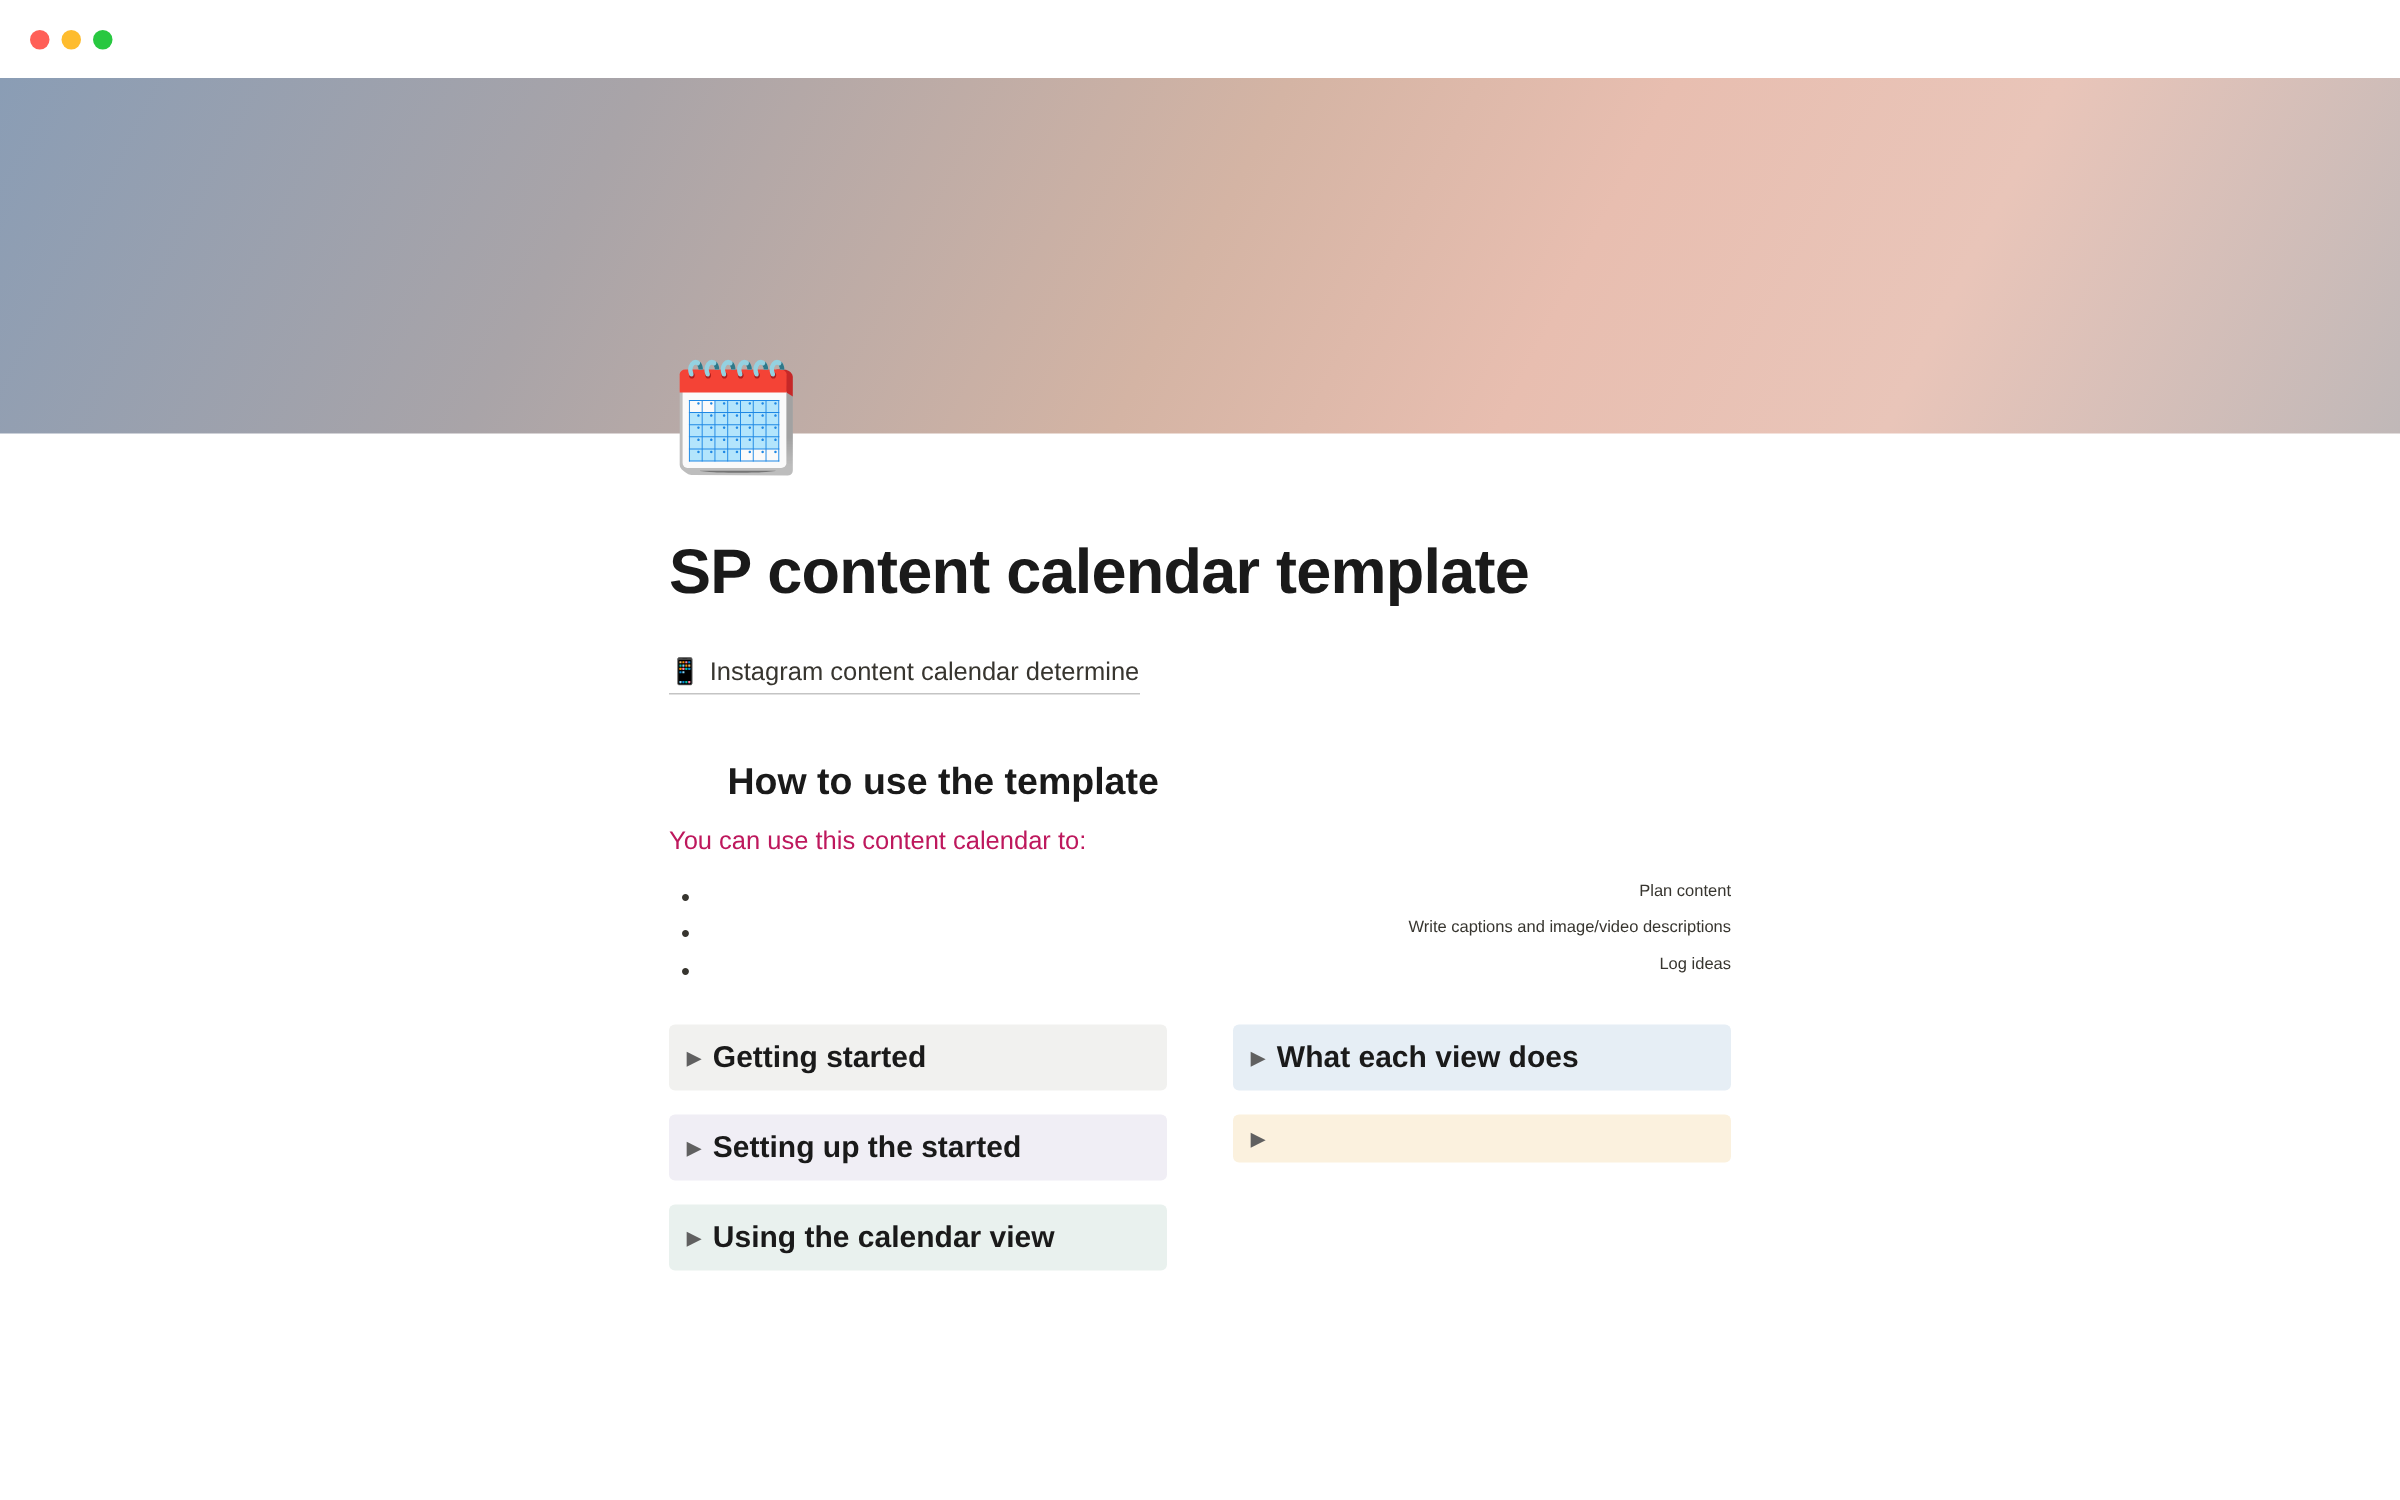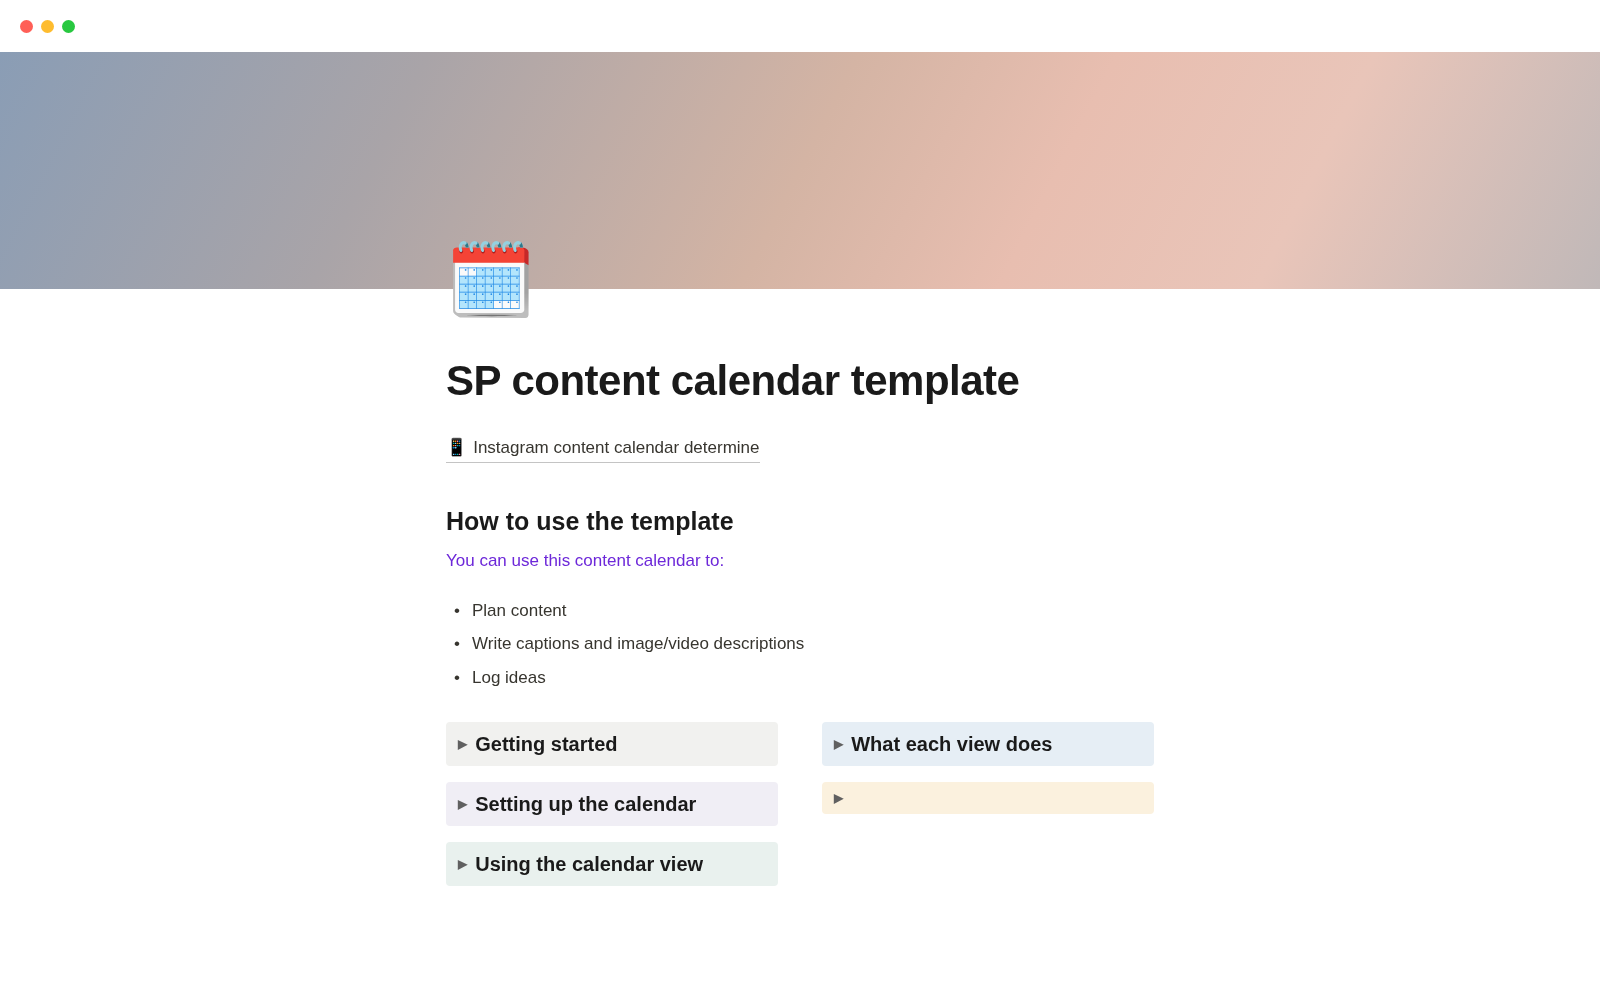--- a/index.html
+++ b/index.html
@@ -97,38 +97,40 @@
     .sub-link-icon {
       font-size: 17px;
     }
     
     .section-heading {
       font-size: 25px;
       font-weight: 700;
       color: #1a1a1a;
       margin-bottom: 8px;
       margin-top: 12px;
+      margin-left: 39px;
     }
     
     .intro-text {
       font-size: 17px;
-      color: #6d28d9;
-      margin-bottom: 20px;
+      color: #be185d;
+      margin-bottom: 8px;
     }
     
     .bullet-list {
       list-style: none;
       padding-left: 2px;
     }
     
     .bullet-list li {
-      font-size: 17px;
+      font-size: 11px;
       color: #37352f;
       padding: 4px 0 4px 24px;
       position: relative;
+      text-align: right;
     }
     
     .bullet-list li::before {
       content: "•";
       position: absolute;
       left: 6px;
       font-size: 17px;
     }
     
     .toggle-grid {
@@ -198,21 +200,21 @@
     </ul>
     
     <div class="toggle-grid">
       <div>
         <div class="toggle-block bg-gray" style="margin-bottom:16px;">
           <span class="toggle-arrow">▶</span>
           <span>Getting started</span>
         </div>
         <div class="toggle-block bg-purple" style="margin-bottom:16px;">
           <span class="toggle-arrow">▶</span>
-          <span>Setting up the calendar</span>
+          <span>Setting up the started</span>
         </div>
         <div class="toggle-block bg-teal">
           <span class="toggle-arrow">▶</span>
           <span>Using the calendar view</span>
         </div>
       </div>
       <div>
         <div class="toggle-block bg-blue" style="margin-bottom:16px;">
           <span class="toggle-arrow">▶</span>
           <span>What each view does</span>

